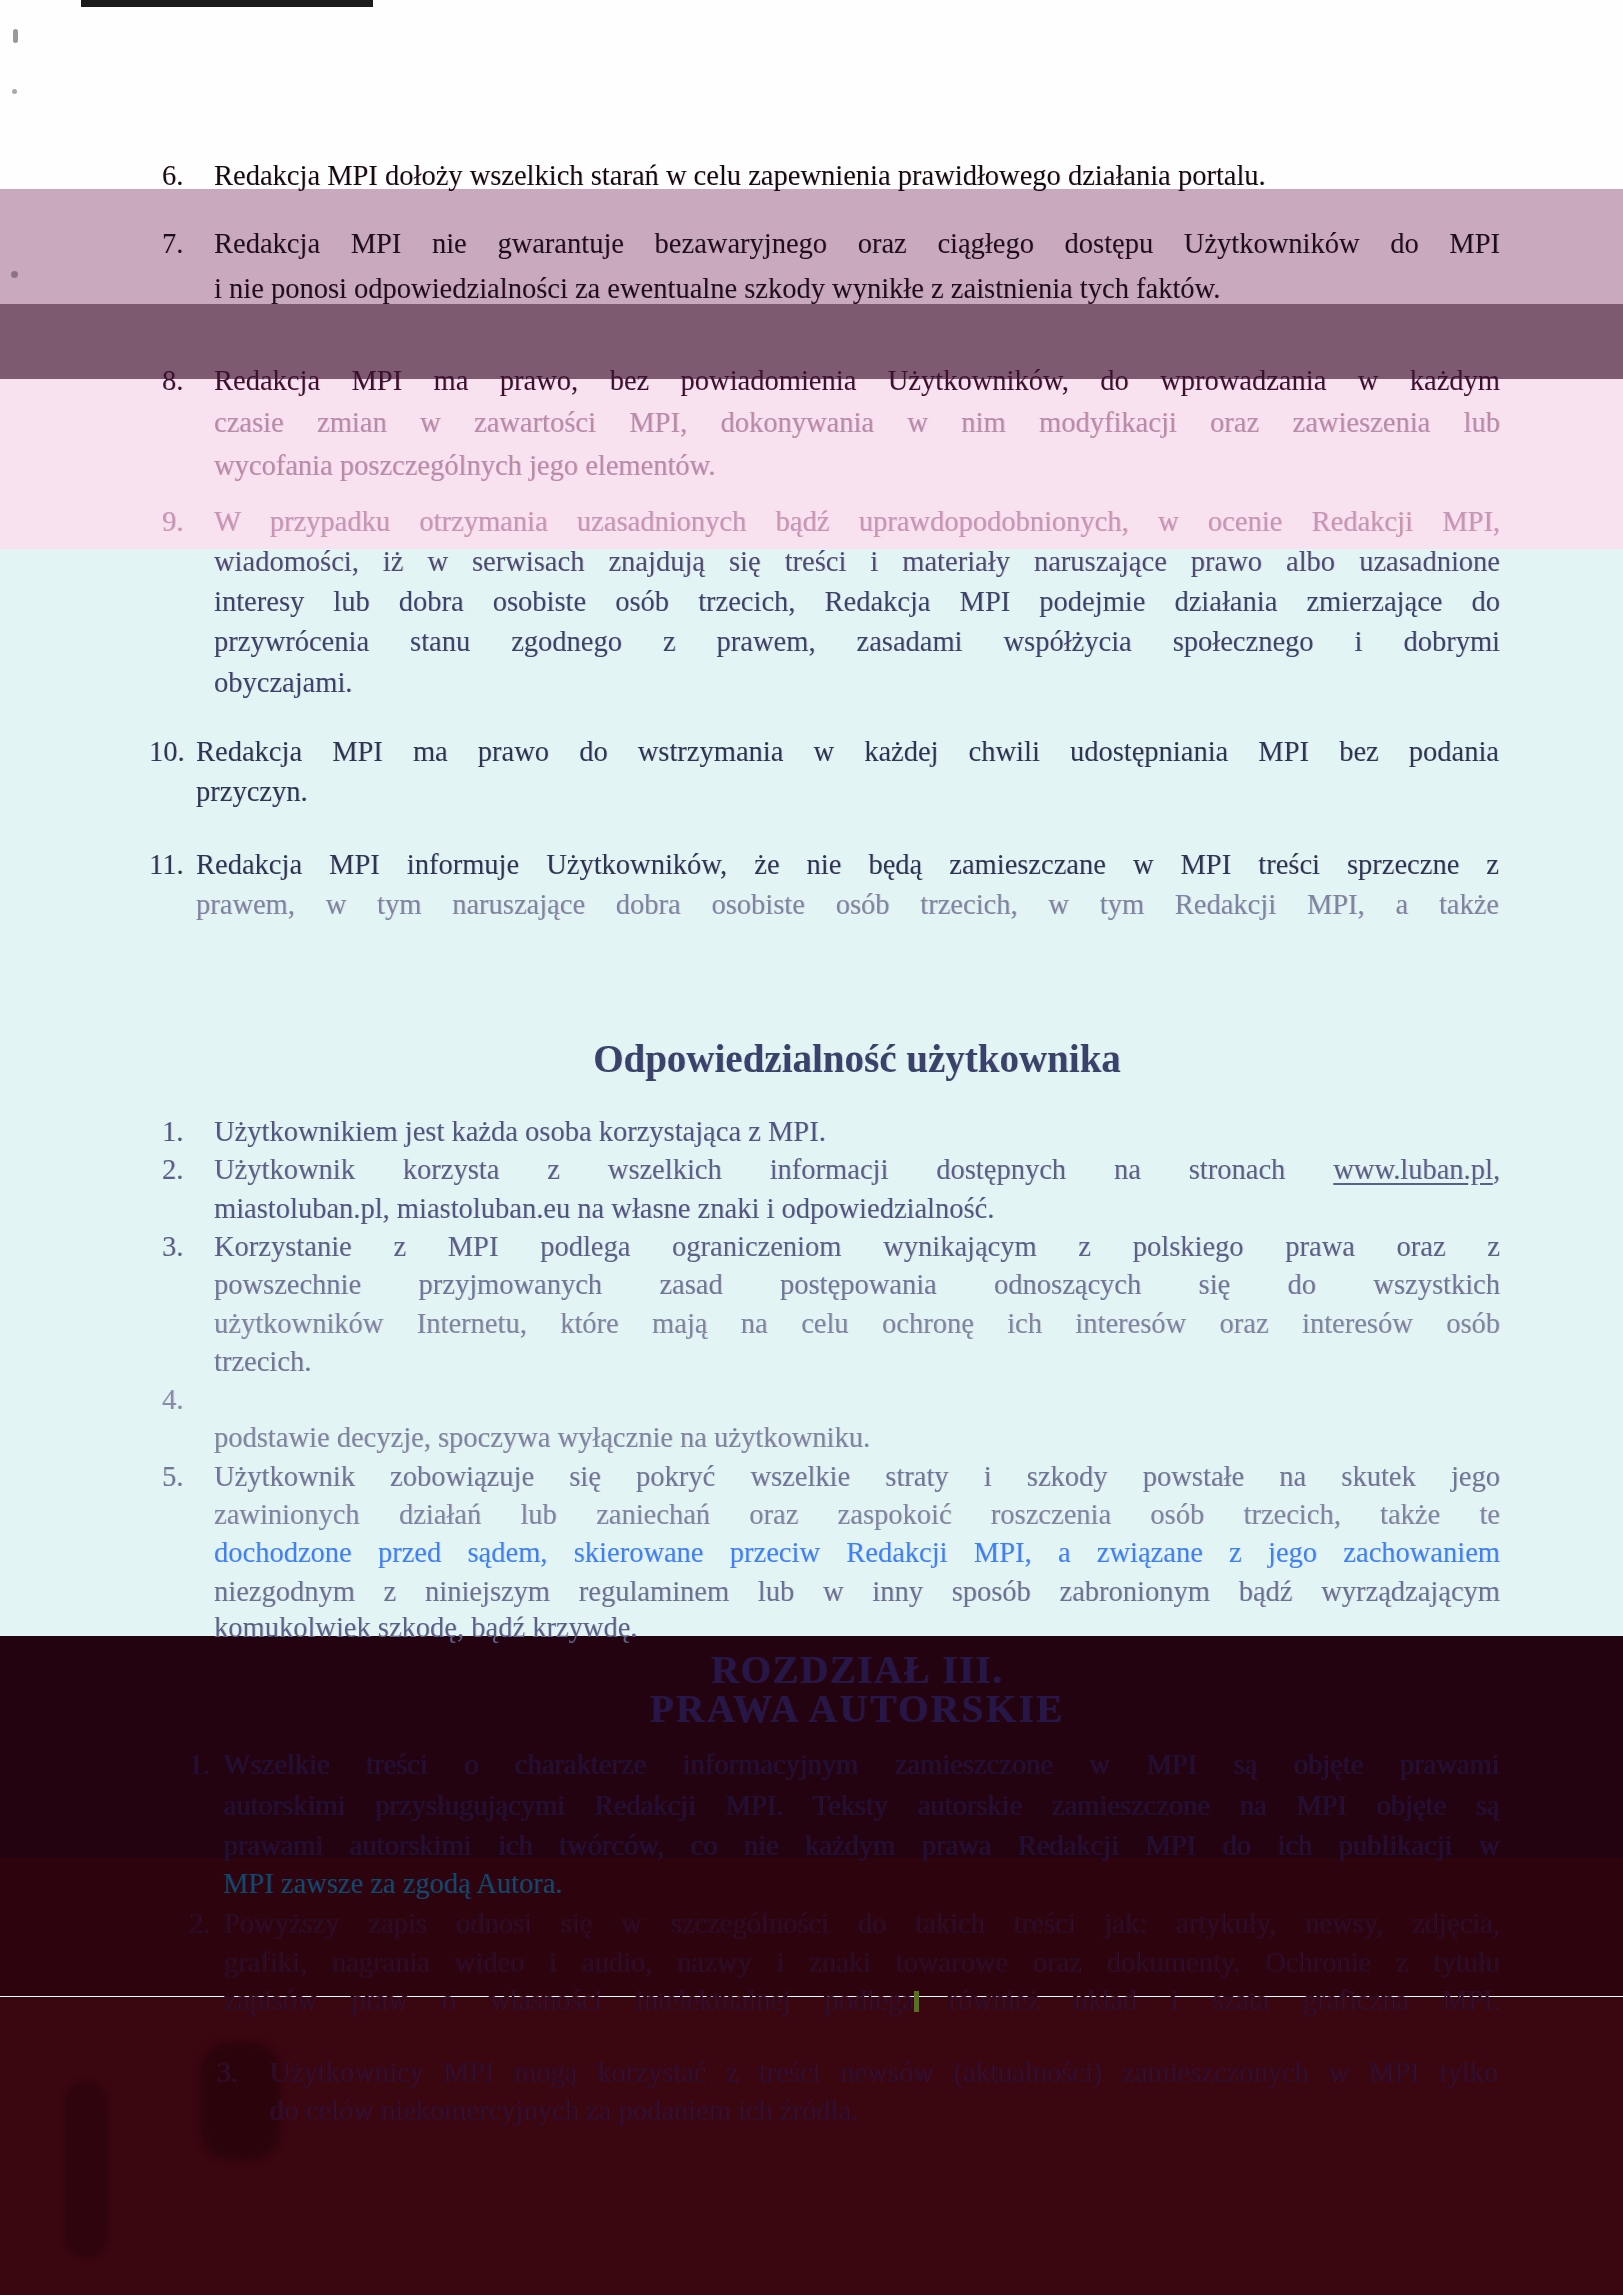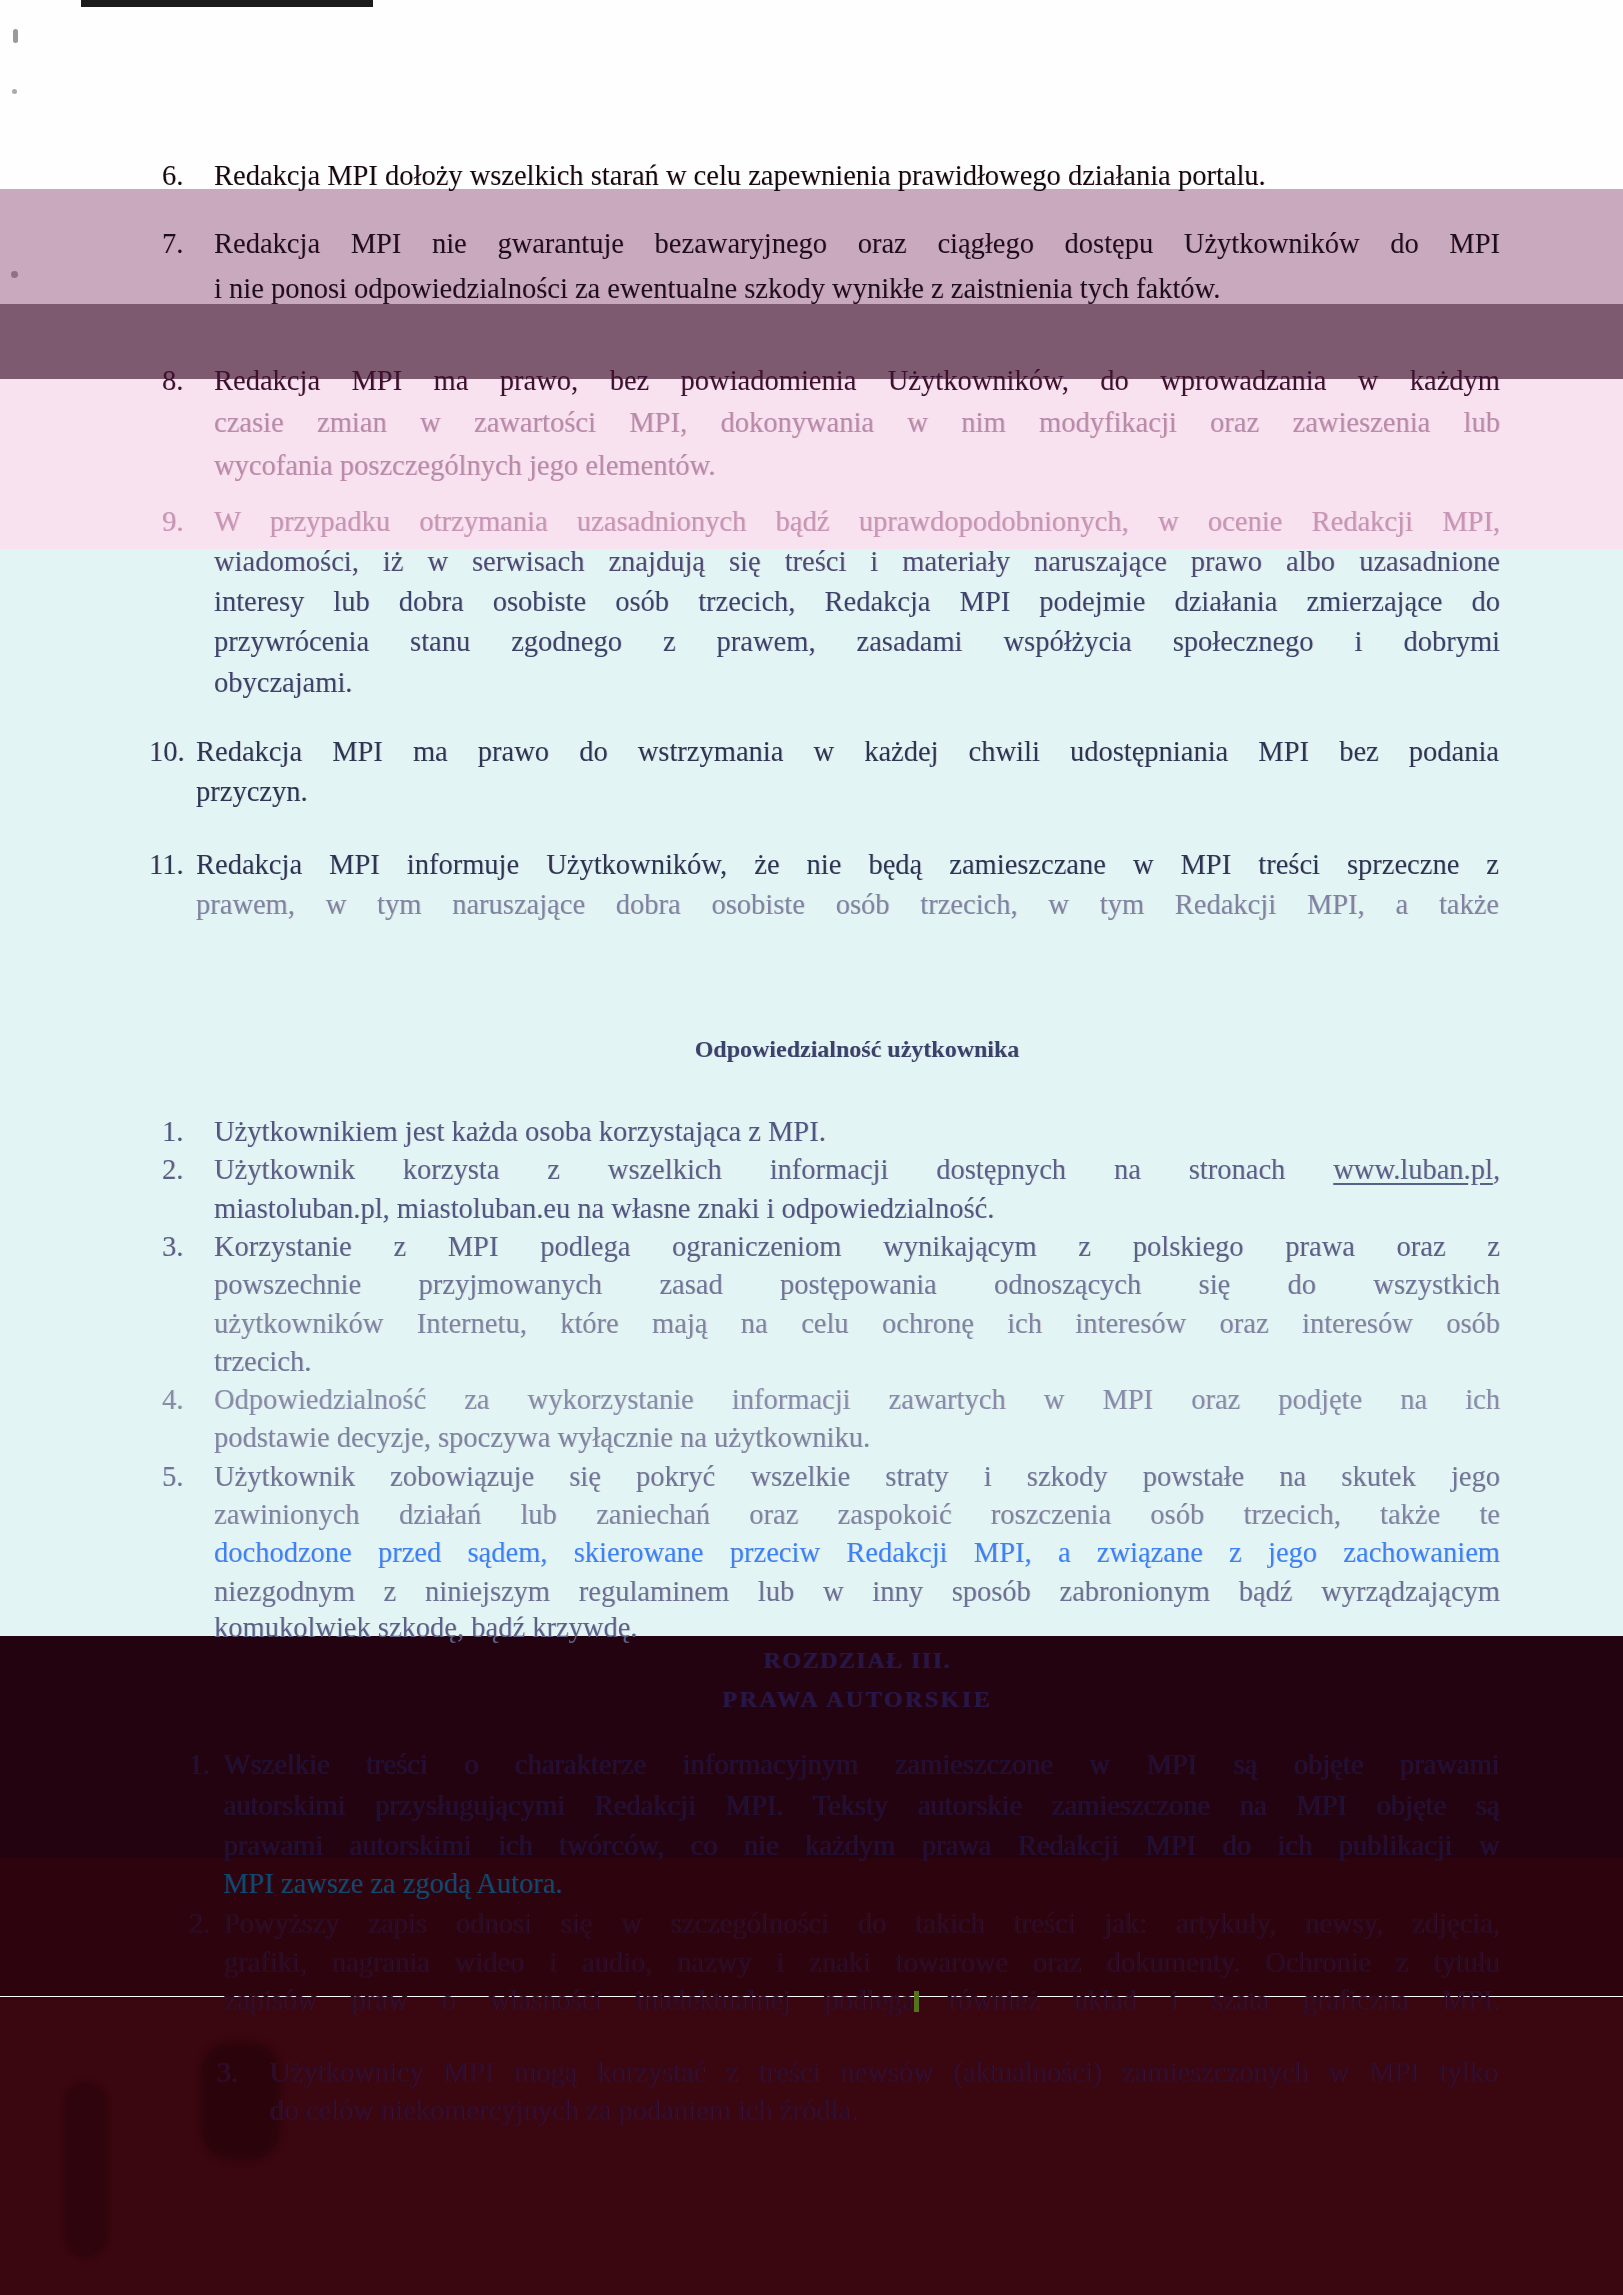--- a/index.html
+++ b/index.html
@@ -26,21 +26,21 @@
   .l1{ left:214px; width:1286px; }   
   .l2{ left:196px; width:1303px; }   
   .l3{ left:223px; width:1276px; }   
   .l4{ left:269px; width:1228px; }   
   .num{ position:absolute; top:0; }
   .l1 .num{ left:-52px; }
   .l2 .num{ left:-47px; }
   .l3 .num{ left:-35px; }
   .l4 .num{ left:-53px; }
   .hc{ position:absolute; left:214px; width:1286px; text-align:center;
-       font-weight:bold; font-size:24px; }
+       font-weight:bold; font-size:39px; }
   .fringe{ text-shadow:1px 0 0.5px rgba(90,40,120,0.30); }
   .scanfx{ text-shadow:1px 0 0.5px rgba(140,60,90,0.18); }
   .link{ text-decoration:underline; text-underline-offset:3.9px; }
   .artifact{ position:absolute; }
 </style>
 </head>
 <body>
 
 <div id="page">
 
@@ -142,21 +142,20 @@
   </div>
   <div class="ln l1 just scanfx" style="top:1306px;color:#7e84a2;">
     <span>użytkowników Internetu, które mają na celu ochronę ich interesów oraz interesów osób</span>
   </div>
   <div class="ln l1 scanfx" style="top:1344px;color:#6f7698;">
     <span>trzecich.</span>
   </div>
 
   <div class="ln l1 just scanfx" style="top:1382px;color:#868ca9;">
     <span class="num">4.</span>
-    <span>Odpowiedzialność za wykorzystanie informacji zawartych w MPI oraz podjęte na ich</span>
   </div>
   <div class="ln l1 scanfx" style="top:1420px;color:#7e84a2;">
     <span>podstawie decyzje, spoczywa wyłącznie na użytkowniku.</span>
   </div>
 
   <div class="ln l1 just scanfx" style="top:1459px;color:#6f7698;">
     <span class="num">5.</span>
     <span>Użytkownik zobowiązuje się pokryć wszelkie straty i szkody powstałe na skutek jego</span>
   </div>
   <div class="ln l1 just scanfx" style="top:1497px;color:#7e84a2;">

